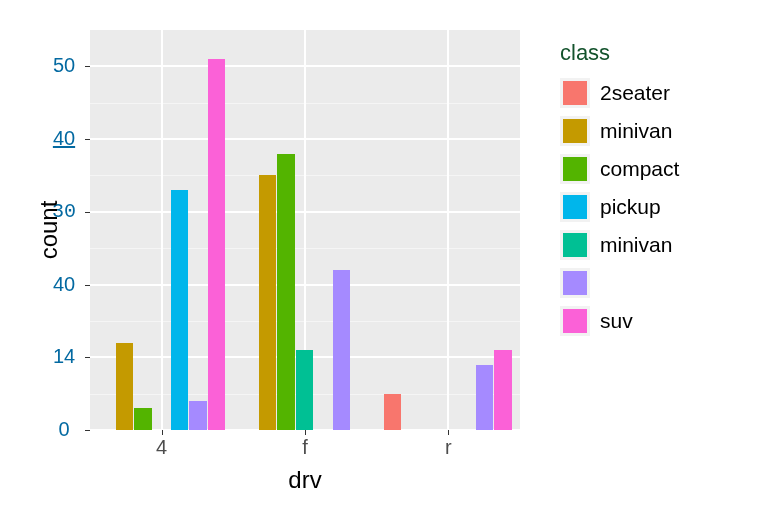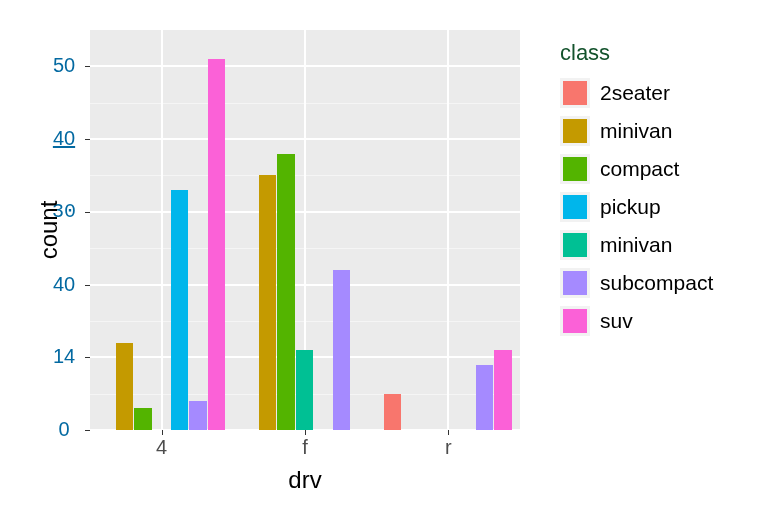--- a/index.html
+++ b/index.html
@@ -208,21 +208,20 @@
         <div class="legend-item">
           <div class="legend-swatch">
             <div class="legend-swatch-inner" style="background: rgb(0, 192, 148);"></div>
           </div>
           <div class="legend-label">minivan</div>
         </div>
         <div class="legend-item">
           <div class="legend-swatch">
             <div class="legend-swatch-inner" style="background: rgb(165, 138, 255);"></div>
           </div>
-          <div class="legend-label">subcompact</div>
         </div>
         <div class="legend-item">
           <div class="legend-swatch">
             <div class="legend-swatch-inner" style="background: rgb(251, 97, 215);"></div>
           </div>
           <div class="legend-label">suv</div>
         </div>
       </div>
   </div>
 

